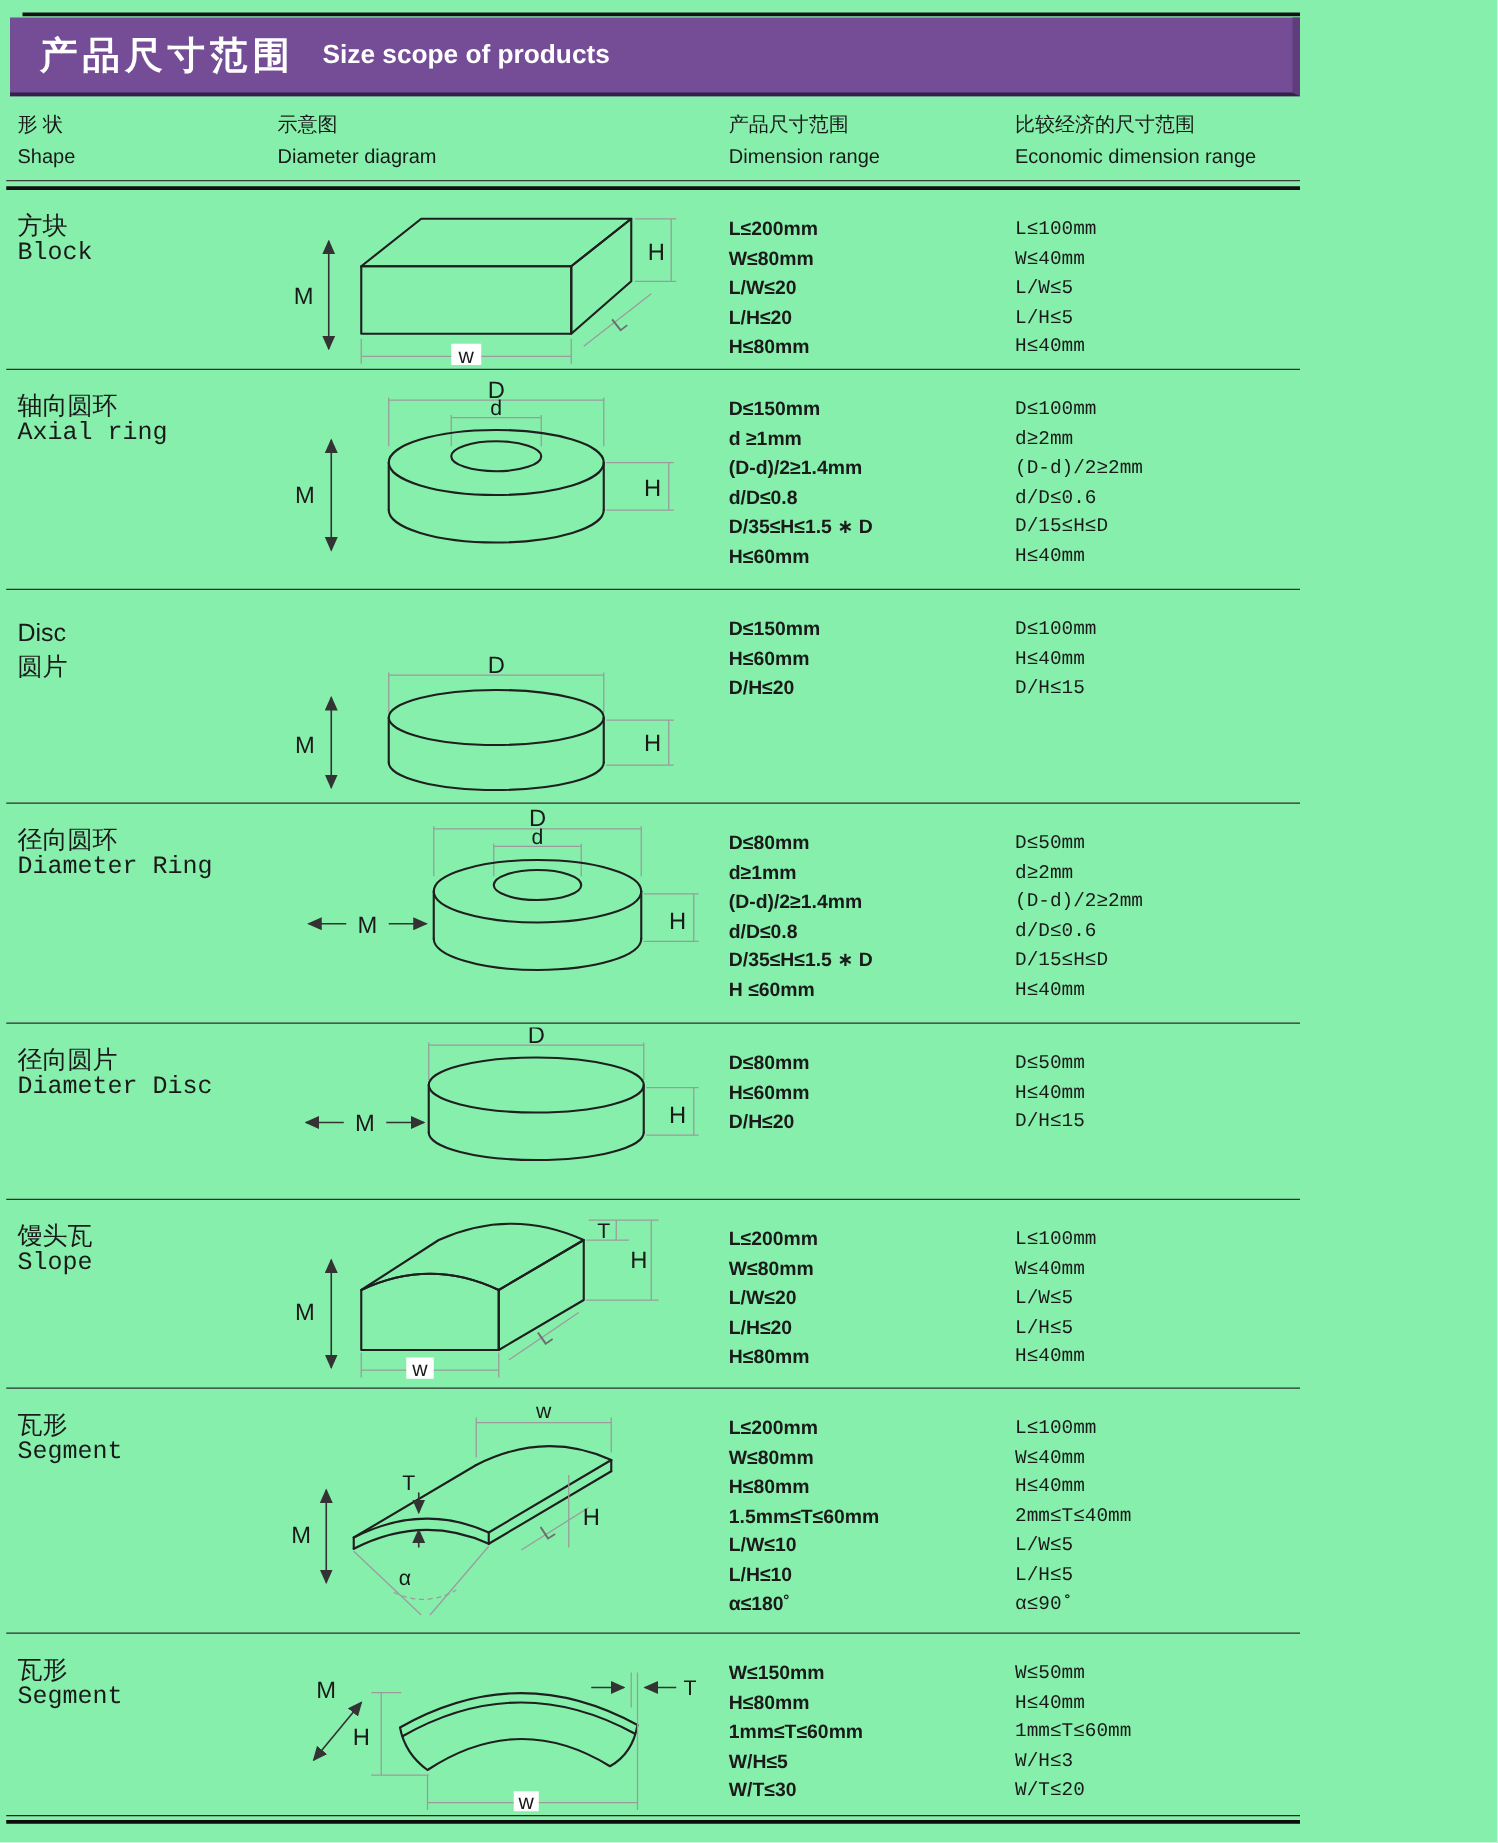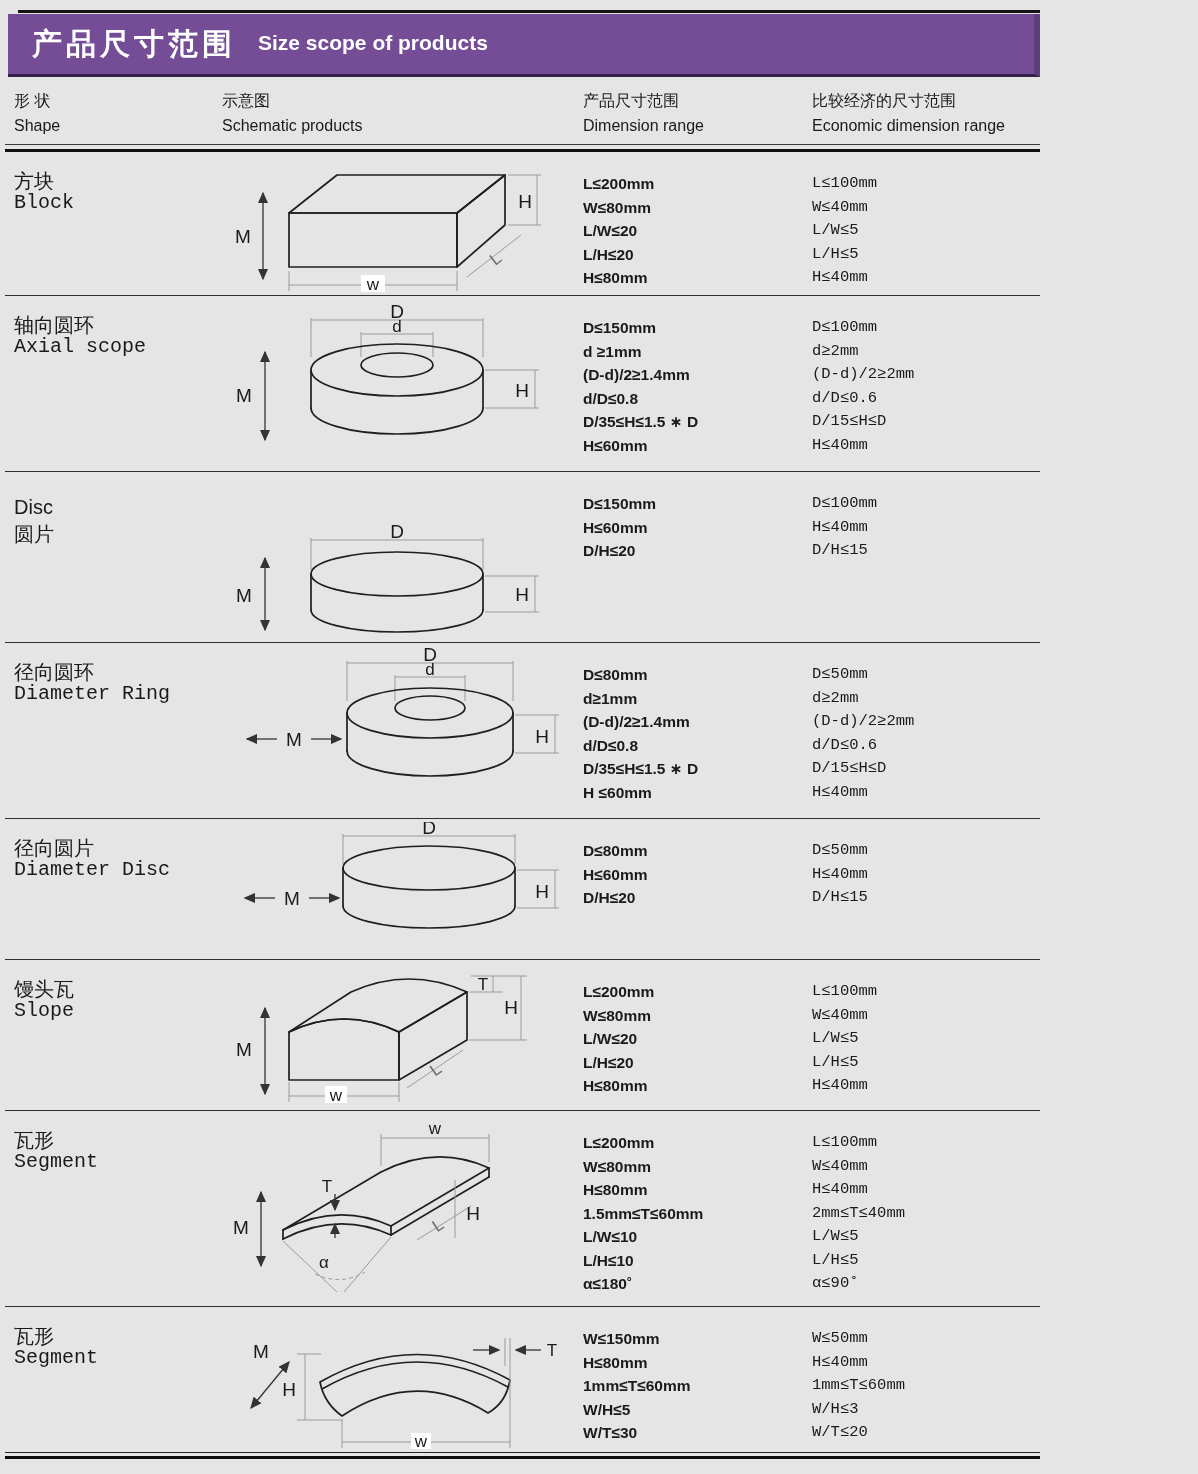--- a/index.html
+++ b/index.html
@@ -1,16 +1,16 @@
 <!DOCTYPE html>
 <html><head>
 <meta charset="utf-8">
 <style>
   html,body{margin:0;padding:0;background:#fff;}
-  .page{position:relative;width:1198px;height:1474px;background:#e5e5e5;overflow:hidden;
+  .page{position:relative;width:1198px;height:1474px;background:#86efac;overflow:hidden;
         font-family:"Liberation Sans","DejaVu Sans",sans-serif;color:#1a1a1a;}
   .topline{position:absolute;left:18px;top:10px;width:1022px;height:3px;background:#141414;}
   .titlebar{position:absolute;left:8px;top:14px;width:1026px;height:60px;background:#744d96;
             border-right:6px solid #5e3d7c;border-bottom:3px solid #33214a;
             display:flex;align-items:baseline;}
   .t-zh{font-size:30px;font-weight:bold;color:#fff;margin:10px 0 0 24px;letter-spacing:4px;}
   .t-en{font-size:21px;font-weight:bold;color:#fff;margin-left:22px;position:relative;top:-4px;}
   .colheads{position:absolute;top:88px;left:5px;width:1035px;font-size:16px;line-height:25px;}
   .colheads .ch{position:absolute;top:0;white-space:nowrap;}
   .rule2{position:absolute;left:5px;width:1035px;height:4px;border-top:1.5px solid #3a3a3a;border-bottom:3px solid #101010;}
@@ -44,21 +44,21 @@
     <span class="t-en">Size scope of products</span>
   </div>
 
   <div class="colheads">
     <div class="ch" style="left:9px">
       <div>形 状</div>
       <div>Shape</div>
     </div>
     <div class="ch" style="left:217px">
       <div>示意图</div>
-      <div>Schematic products</div>
+      <div>Diameter diagram</div>
     </div>
     <div class="ch" style="left:578px">
       <div>产品尺寸范围</div>
       <div>Dimension range</div>
     </div>
     <div class="ch" style="left:807px">
       <div>比较经济的尺寸范围</div>
       <div>Economic dimension range</div>
     </div>
   </div>
@@ -105,21 +105,21 @@
       <div class="c4 dims">L≤100mm
 W≤40mm
 L/W≤5
 L/H≤5
 H≤40mm</div>
     </div>
 
     <div class="row" style="height:175px">
       <div class="c1">
         <span>轴向圆环</span>
-        <span class="l2">Axial scope</span>
+        <span class="l2">Axial ring</span>
       </div>
       <div class="c2">
         <svg width="330" height="167" viewBox="0 0 330 167" style="margin-top:6px">
           <defs>
               <marker id="ar2" markerWidth="9" markerHeight="8" refX="8" refY="4" orient="auto-start-reverse">
                 <path d="M0,0 L9,4 L0,8 Z" fill="#333"></path>
               </marker>
             </defs>
           <line class="marr" x1="40" y1="50" x2="40" y2="138" marker-start="url(#ar2)" marker-end="url(#ar2)"></line>
           <text class="lblL" x="19" y="100" text-anchor="middle">M</text>

